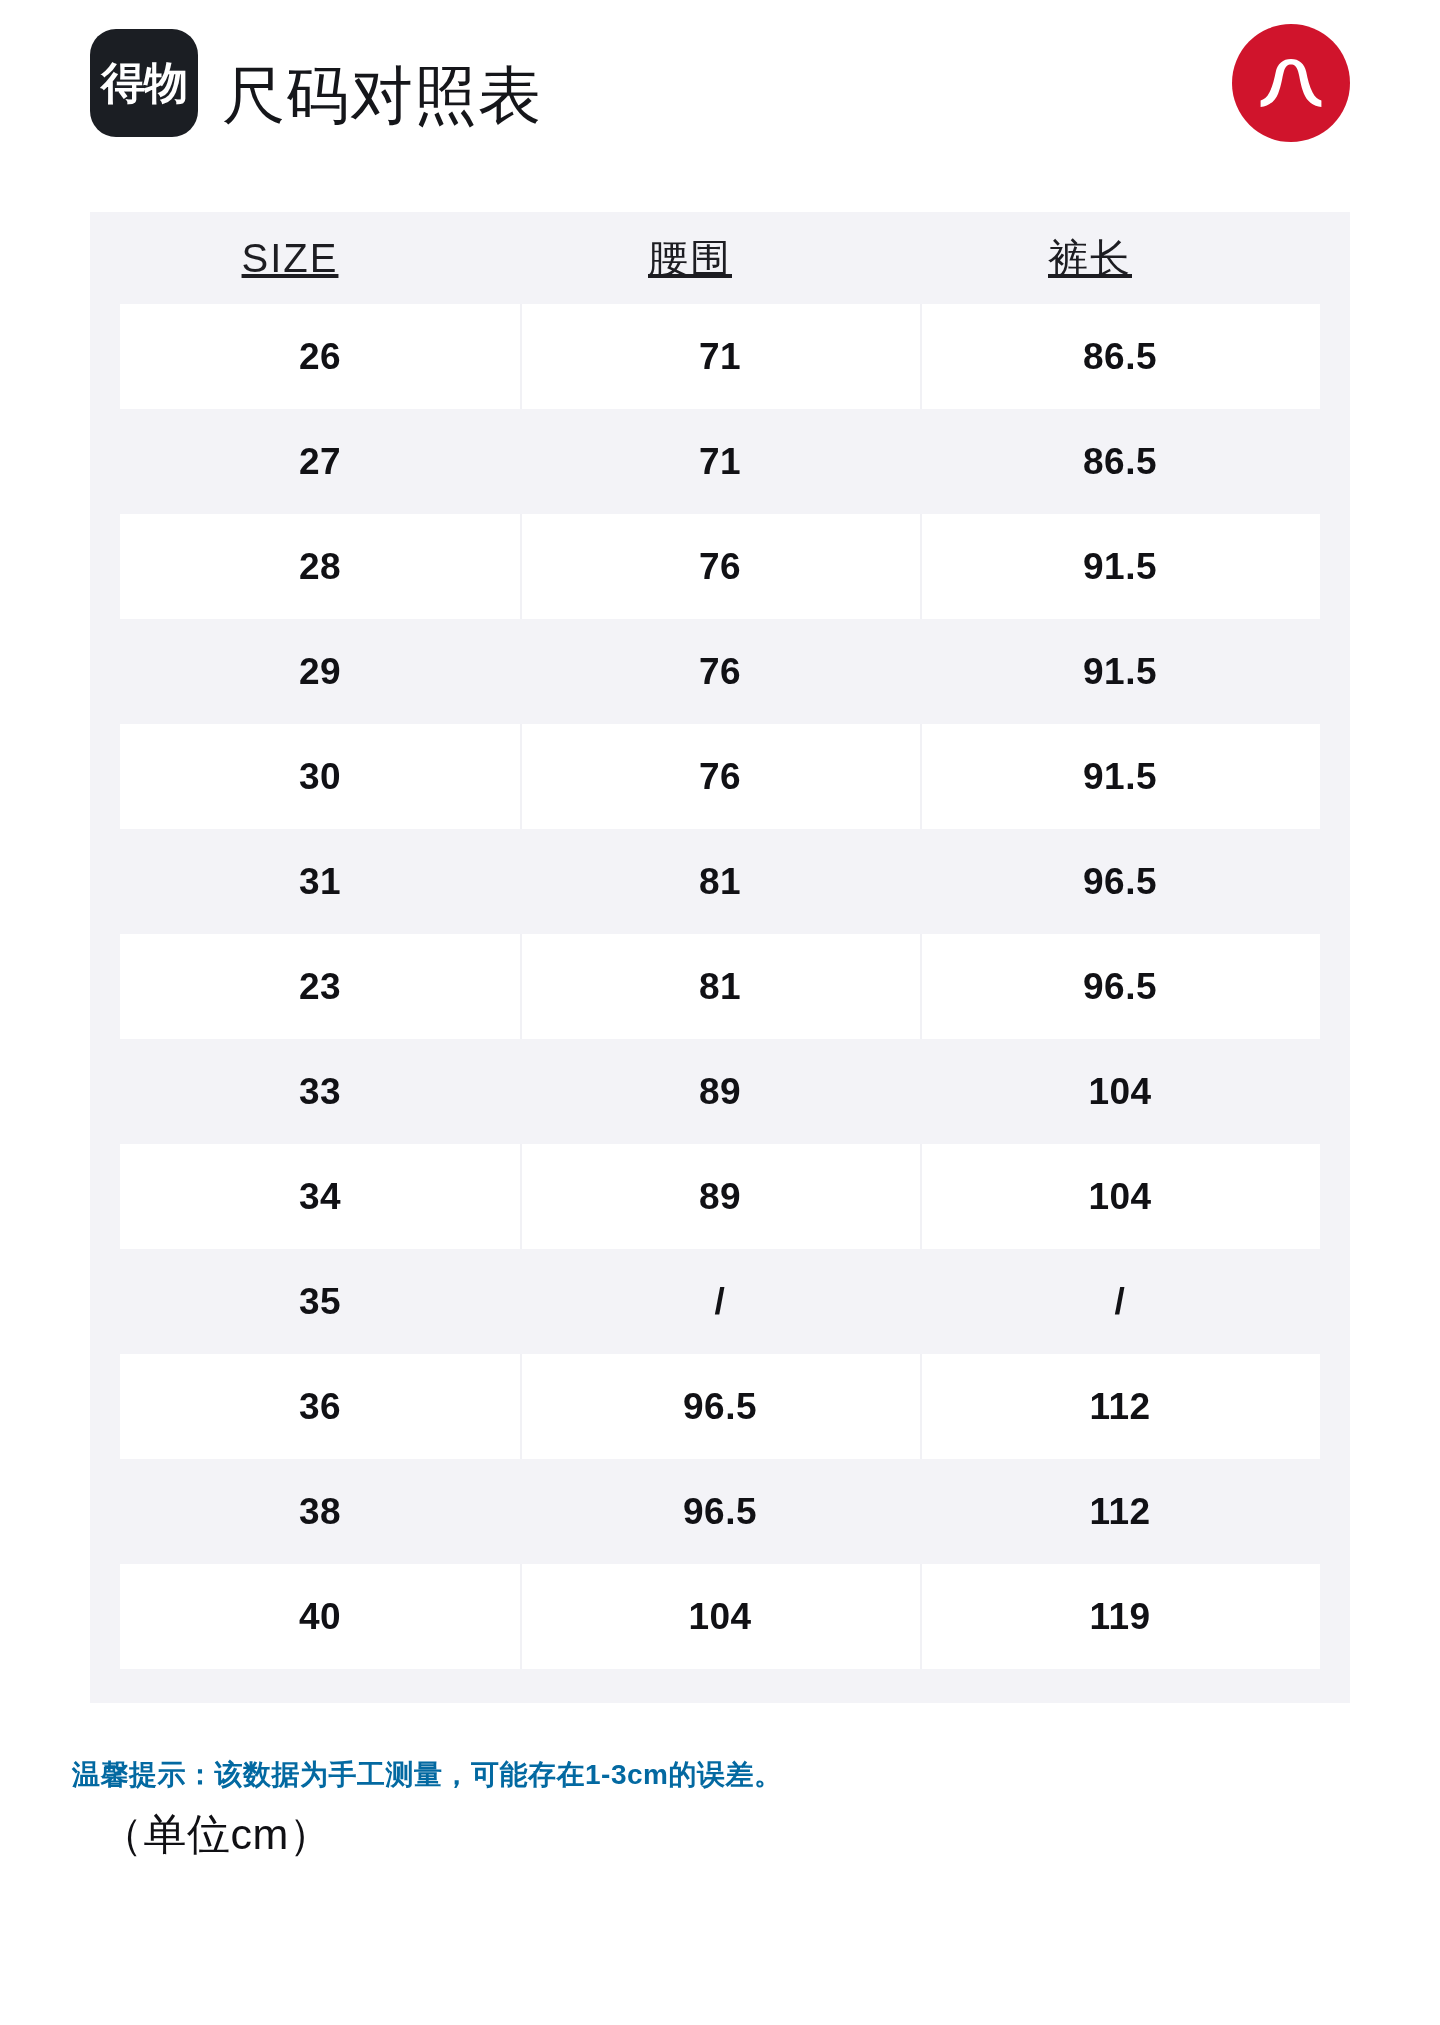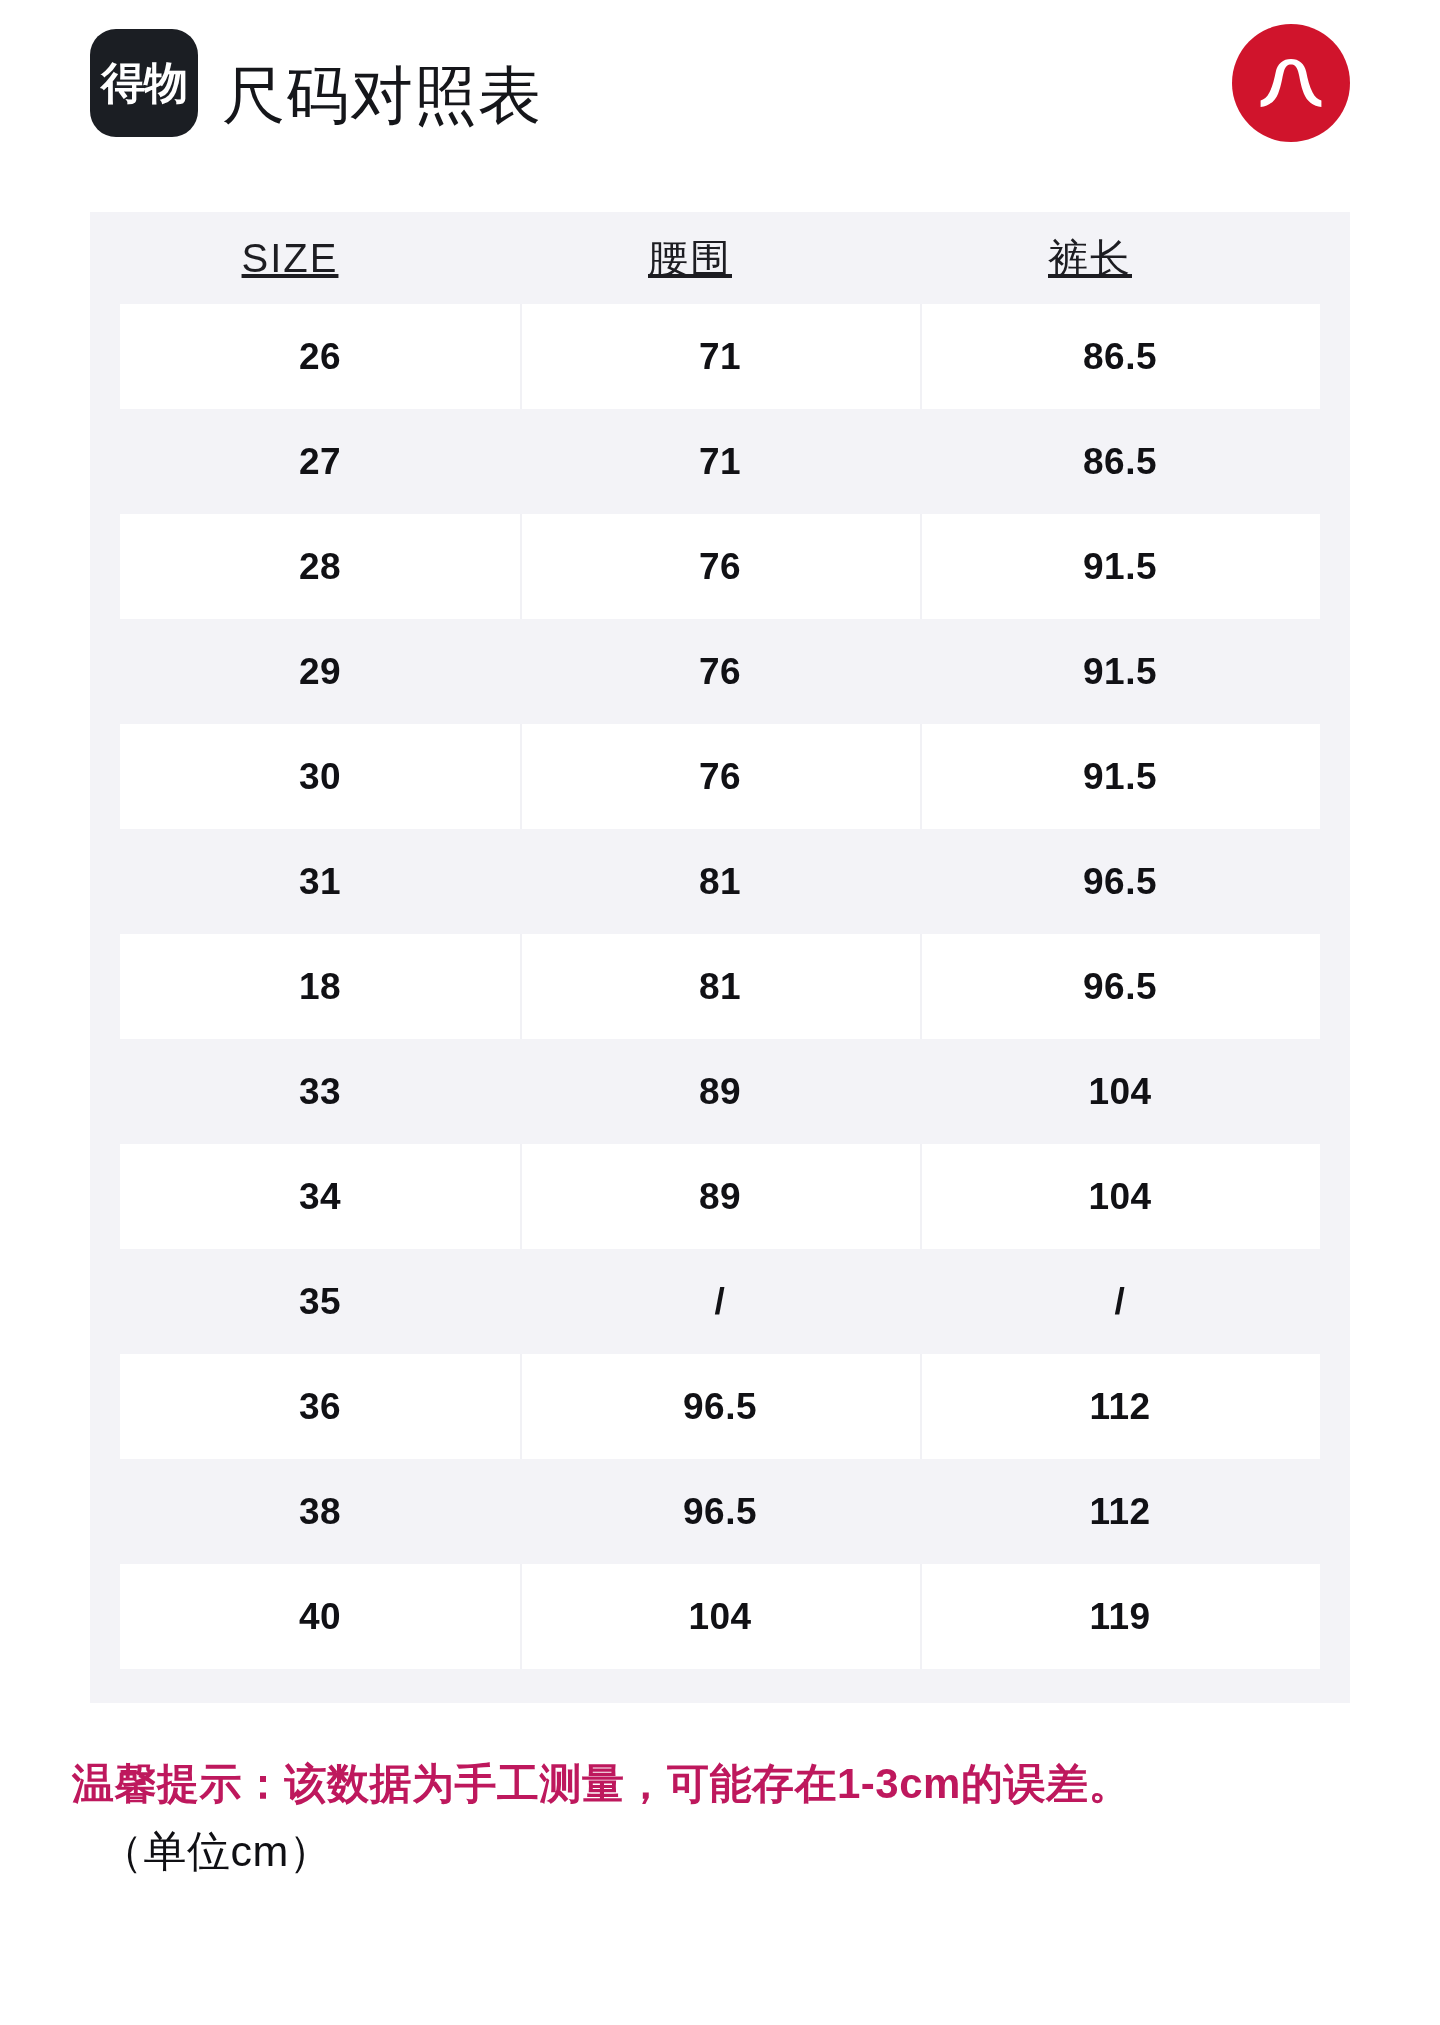--- a/index.html
+++ b/index.html
@@ -71,21 +71,21 @@
   }
   .cell.c1 { flex:0 0 400px; }
   .cell.c2 { flex:0 0 400px; }
   .cell.c3 { flex:0 0 400px; }
 
   
   .footer {
     position:absolute; left:72px; top:1758px; width:1320px;
   }
   .footer-line1 {
-    font-size:42px; font-weight:700; color:#be185d;
+    font-size:28px; font-weight:700; color:#0369a1;
     line-height:1.22; letter-spacing:0.5px; white-space:nowrap;
   }
   .footer-line2 {
     margin-top:16px; margin-left:28px;
     font-size:43px; font-weight:400; color:#101014;
     line-height:1.22; letter-spacing:0.5px;
   }
 </style>
 </head>
 <body>
@@ -159,21 +159,21 @@
         <div class="cell c3">91.5</div>
       </div>
 
       <div class="row">
         <div class="cell c1">31</div>
         <div class="cell c2">81</div>
         <div class="cell c3">96.5</div>
       </div>
 
       <div class="row alt">
-        <div class="cell c1">18</div>
+        <div class="cell c1">23</div>
         <div class="cell c2">81</div>
         <div class="cell c3">96.5</div>
       </div>
 
       <div class="row">
         <div class="cell c1">33</div>
         <div class="cell c2">89</div>
         <div class="cell c3">104</div>
       </div>
 

